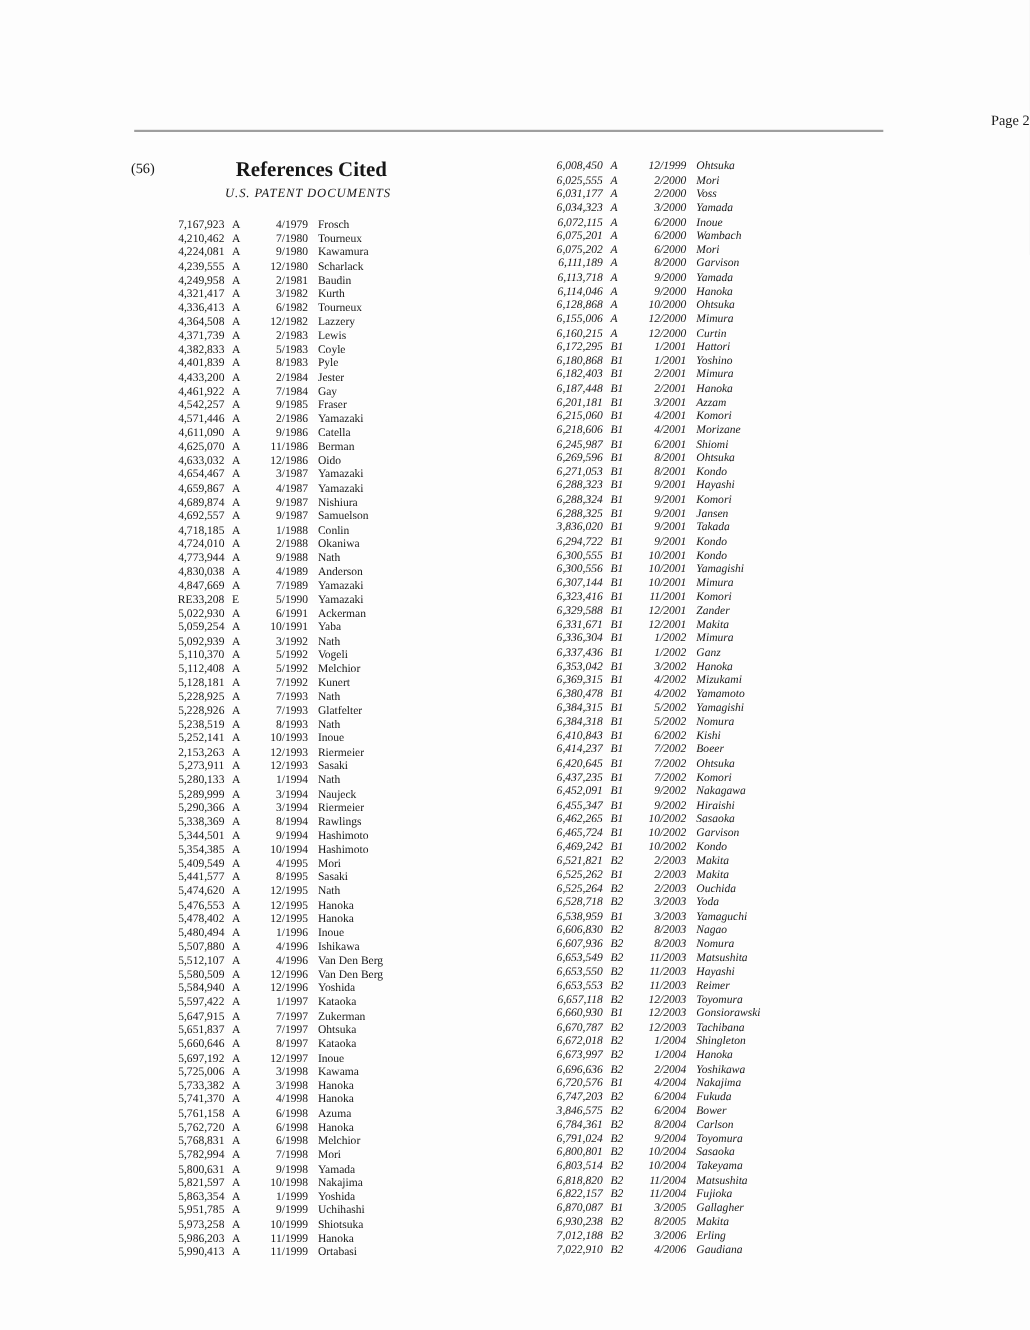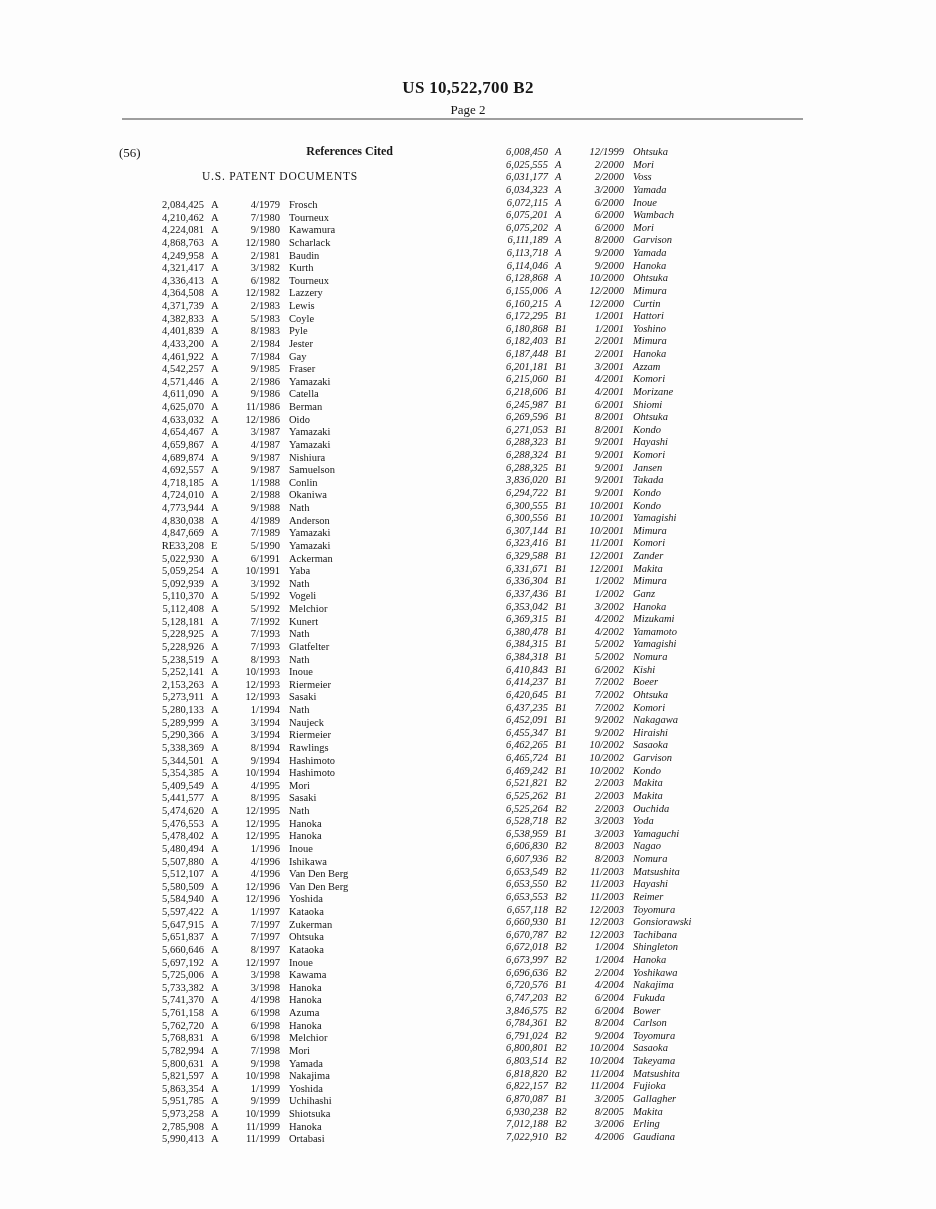--- a/index.html
+++ b/index.html
@@ -13,37 +13,37 @@
     font-family:"Liberation Serif", "DejaVu Serif", serif;
     overflow:hidden;
   }
   .doc-title {
     position:absolute; top:78px; left:0; width:936px;
     text-align:center; font-weight:bold; font-size:17px;
     letter-spacing:0.3px;
   }
   .page-label {
     position:absolute; top:102px; left:0; width:936px;
-    text-align:center; font-size:13px;
+    text-align:right; font-size:13px;
   }
   .header-rule {
     position:absolute; top:118px; left:122px; width:681px; height:2px;
     background:#9e9e9e;
   }
   .section-number {
     position:absolute; top:145px; left:119px;
     font-size:13px;
   }
   .section-title {
     position:absolute; top:144px; left:173px; width:220px;
-    text-align:right; font-weight:bold; font-size:12px;
+    text-align:center; font-weight:bold; font-size:19px;
   }
   .section-subtitle {
     position:absolute; top:170px; left:170px; width:220px;
-    text-align:center; font-size:11.5px; letter-spacing:0.8px;
+    text-align:center; font-size:11.5px; letter-spacing:0.8px;font-style:italic;
   }
   .ref-col { position:absolute; }
   #left-rows  { top:199px; left:148px; width:300px; }
   #right-rows { top:146px; left:492px; width:300px;font-style:italic; }
   .ref-row {
     display:grid;
     grid-template-columns:56px 30px 46px auto;
     height:12.63px; line-height:12.63px;
     font-size:10.5px;
     white-space:nowrap;
@@ -52,53 +52,52 @@
   .cell.num  { text-align:right; }
   .cell.kind { padding-left:7px; }
   .cell.date { text-align:right; }
   .cell.name { padding-left:9px; }
 </style>
 </head>
 <body>
 
 <div class="page">
 
-  <div class="doc-title">US 10,522,700 B2</div>
 
   <div class="page-label">Page 2</div>
 
   <div class="header-rule"></div>
 
   <div class="section-number">(56)</div>
 
   <div class="section-title">References Cited</div>
 
   <div class="section-subtitle">U.S. PATENT DOCUMENTS</div>
 
   <div class="ref-col" id="left-rows">
       <div class="ref-row">
-        <span class="cell num">2,084,425</span>
+        <span class="cell num">7,167,923</span>
         <span class="cell kind">A</span>
         <span class="cell date">4/1979</span>
         <span class="cell name">Frosch</span>
       </div>
       <div class="ref-row">
         <span class="cell num">4,210,462</span>
         <span class="cell kind">A</span>
         <span class="cell date">7/1980</span>
         <span class="cell name">Tourneux</span>
       </div>
       <div class="ref-row">
         <span class="cell num">4,224,081</span>
         <span class="cell kind">A</span>
         <span class="cell date">9/1980</span>
         <span class="cell name">Kawamura</span>
       </div>
       <div class="ref-row">
-        <span class="cell num">4,868,763</span>
+        <span class="cell num">4,239,555</span>
         <span class="cell kind">A</span>
         <span class="cell date">12/1980</span>
         <span class="cell name">Scharlack</span>
       </div>
       <div class="ref-row">
         <span class="cell num">4,249,958</span>
         <span class="cell kind">A</span>
         <span class="cell date">2/1981</span>
         <span class="cell name">Baudin</span>
       </div>
@@ -504,21 +503,21 @@
         <span class="cell date">9/1999</span>
         <span class="cell name">Uchihashi</span>
       </div>
       <div class="ref-row">
         <span class="cell num">5,973,258</span>
         <span class="cell kind">A</span>
         <span class="cell date">10/1999</span>
         <span class="cell name">Shiotsuka</span>
       </div>
       <div class="ref-row">
-        <span class="cell num">2,785,908</span>
+        <span class="cell num">5,986,203</span>
         <span class="cell kind">A</span>
         <span class="cell date">11/1999</span>
         <span class="cell name">Hanoka</span>
       </div>
       <div class="ref-row">
         <span class="cell num">5,990,413</span>
         <span class="cell kind">A</span>
         <span class="cell date">11/1999</span>
         <span class="cell name">Ortabasi</span>
       </div>

